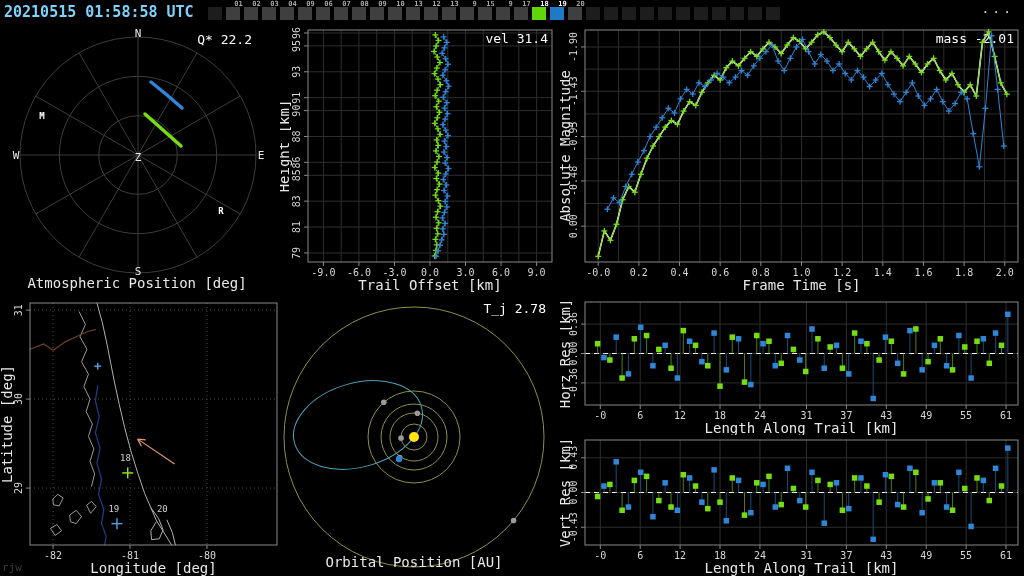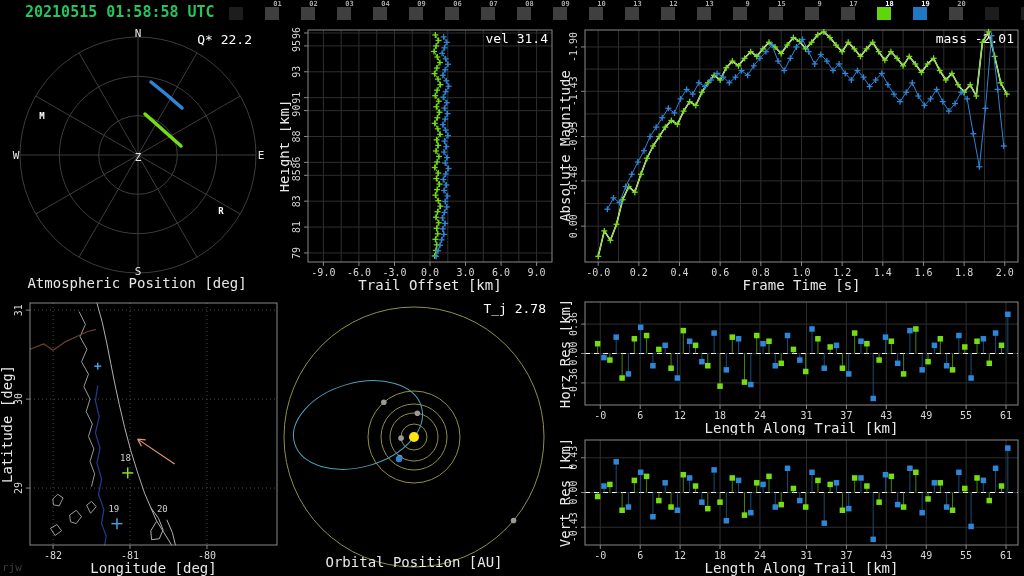--- a/index.html
+++ b/index.html
@@ -1,21 +1,21 @@
 <!DOCTYPE html>
 <html><head>
 <meta charset="utf-8">
 <style>
   html,body{margin:0;padding:0;background:#000;}
   #app{position:relative;width:1024px;height:576px;background:#000;overflow:hidden;
        font-family:"DejaVu Sans Mono",monospace;color:#ddd;}
   header{position:absolute;left:0;top:0;width:1024px;height:24px;display:flex;background:#000;}
-  #timestamp{padding-left:25px;font-size:15px;font-weight:bold;line-height:24px;color:#22c55e;white-space:pre;}
+  #timestamp{padding-left:4px;font-size:15px;font-weight:bold;line-height:24px;color:#7dd3fc;white-space:pre;}
   #frame-strip{display:flex;margin-left:14px;}
-  .thumb{position:relative;width:14px;height:13px;margin-right:22px;margin-top:7px;background:#3f3f3f;flex:0 0 auto;}
+  .thumb{position:relative;width:14px;height:13px;margin-right:4px;margin-top:7px;background:#3f3f3f;flex:0 0 auto;}
   .thumb.blank{background:#1d1d1d;}
   .thumb.g{background:#5fd60a;}
   .thumb.b{background:#1e7ac4;}
   .thumb .num{position:absolute;top:-6px;right:-3px;font-size:7px;font-weight:bold;color:#a8a8a8;line-height:7px;}
   .thumb.g .num,.thumb.b .num{color:#fff;}
   #overflow{margin-left:auto;padding-right:10px;color:#e0e0e0;font-size:13px;letter-spacing:3px;line-height:18px;}
   figure{position:absolute;margin:0;padding:0;}
   figure svg{display:block;}
   #watermark{position:absolute;left:2px;bottom:2px;font-size:11px;color:#3c3c3c;}
 </style>

